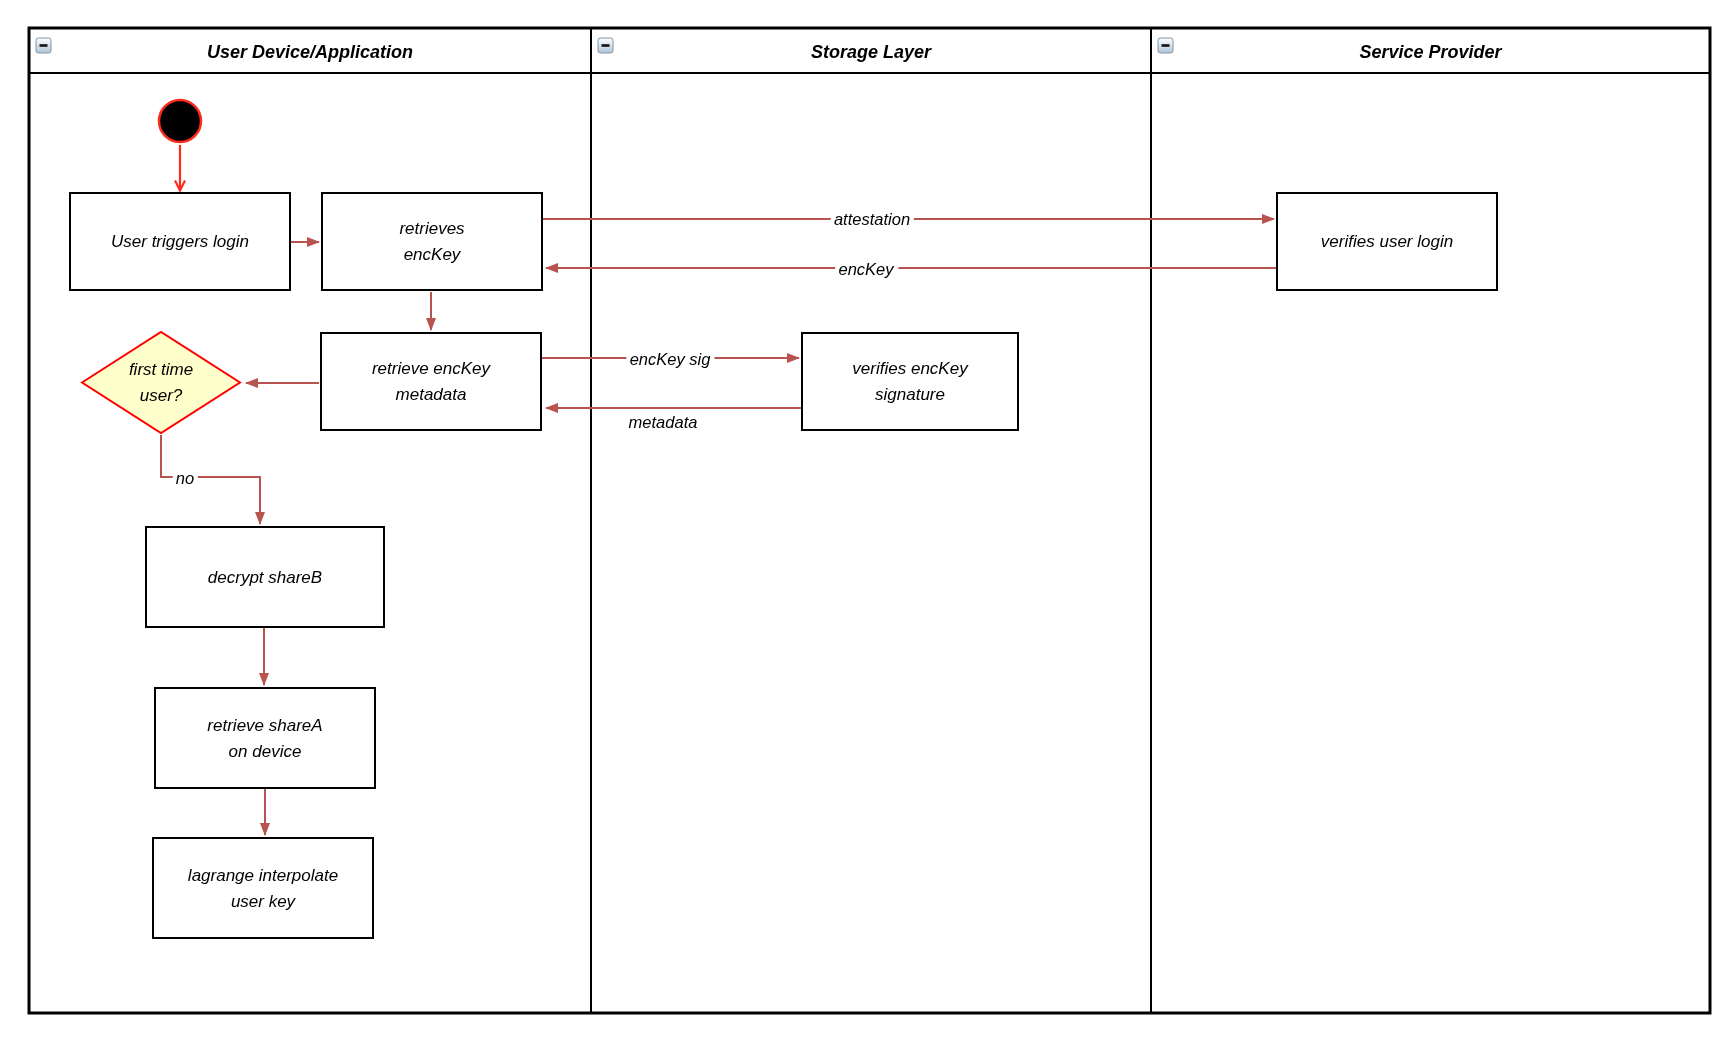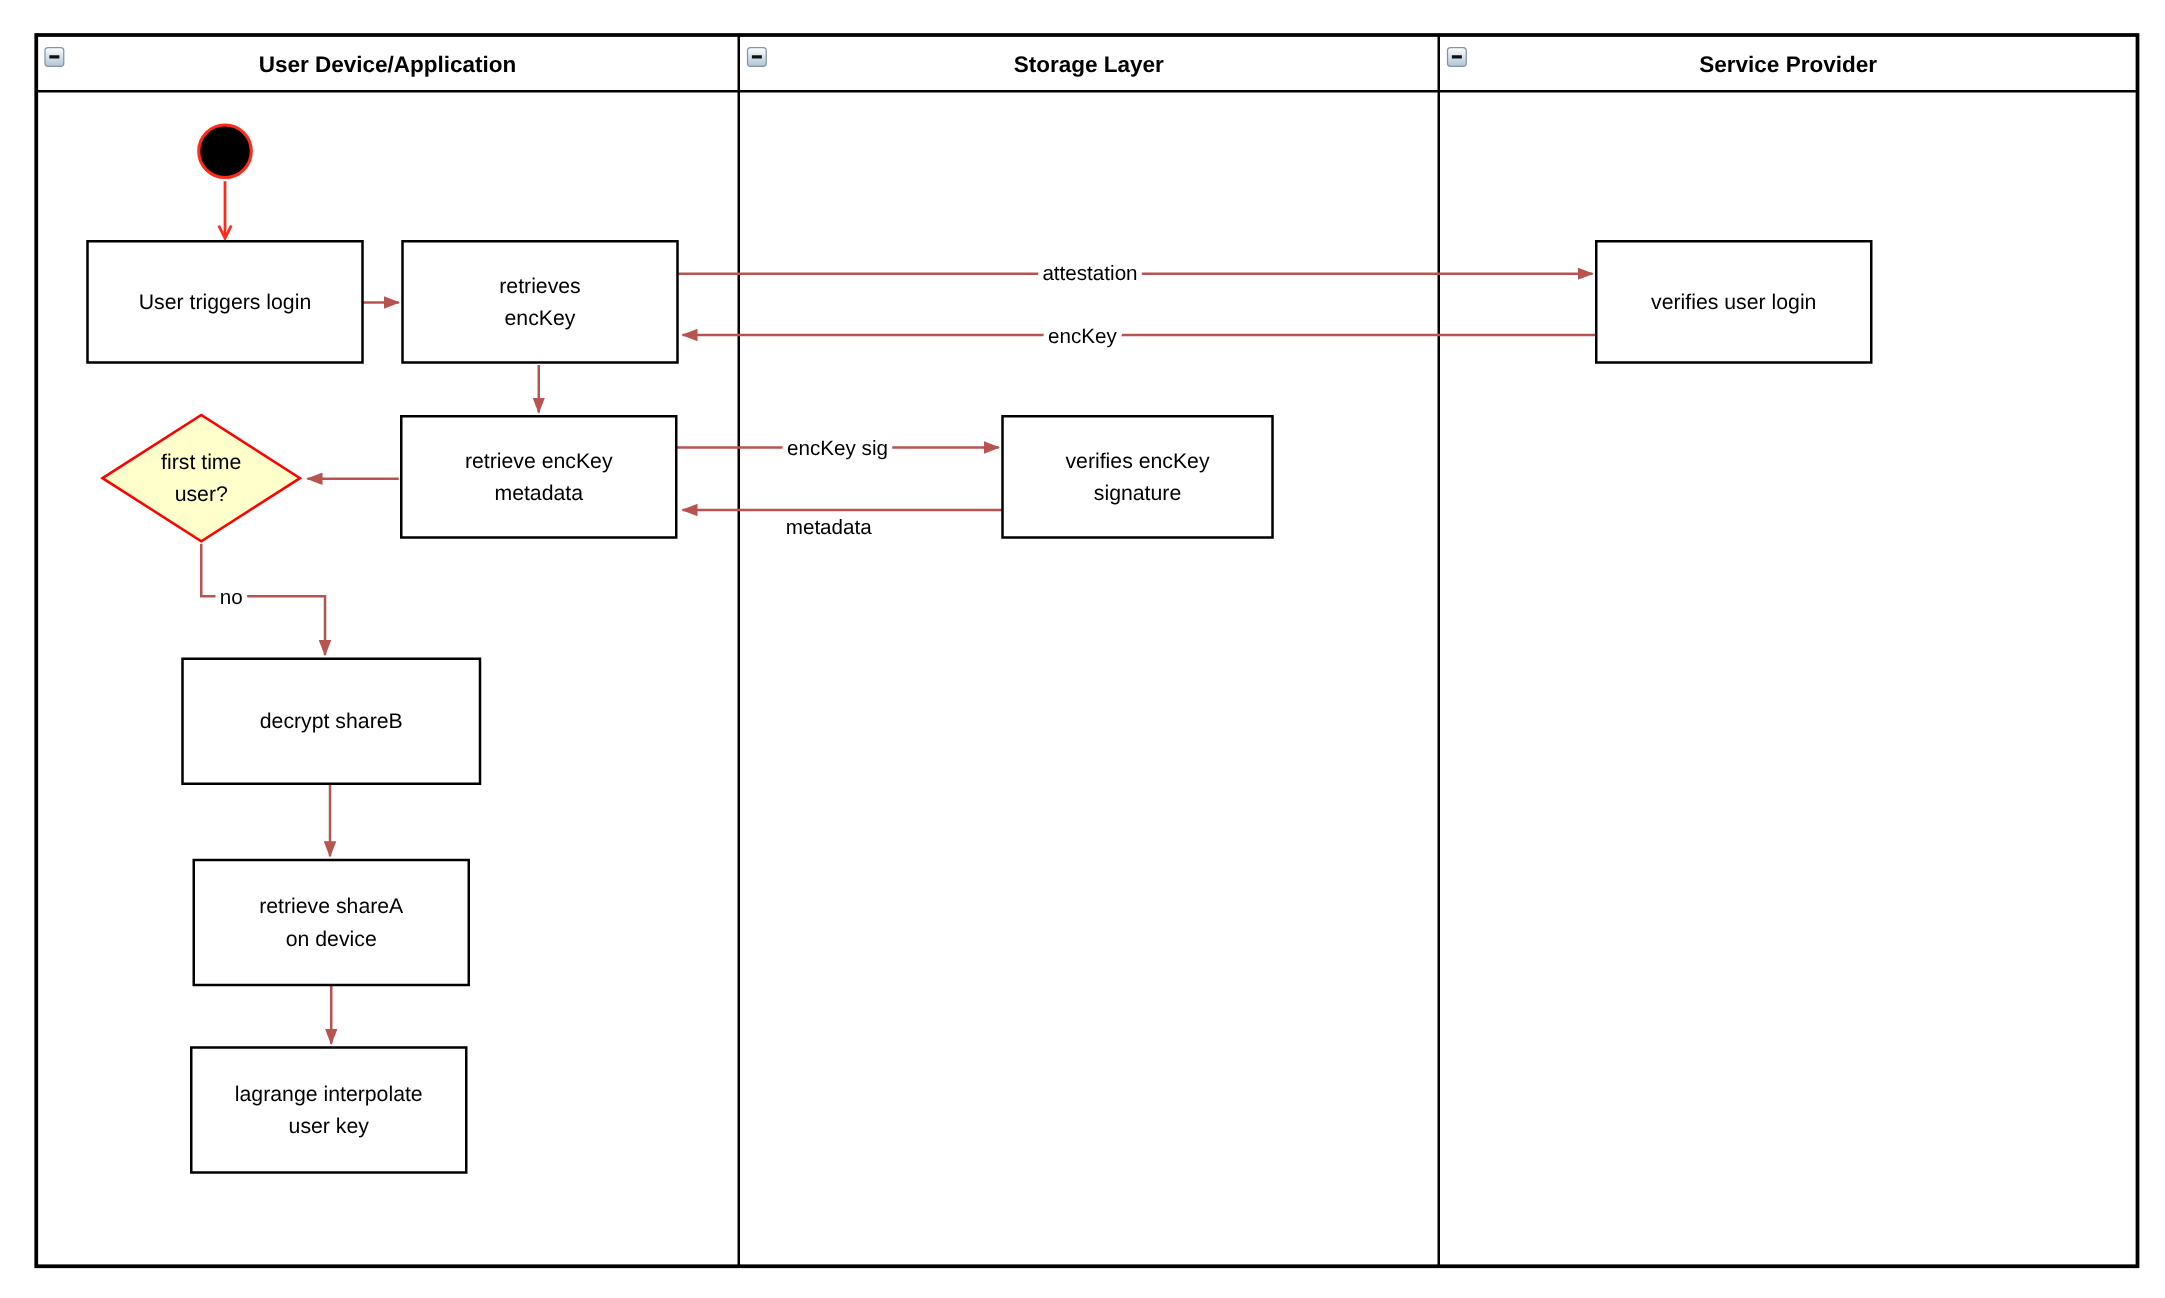--- a/index.html
+++ b/index.html
@@ -1,17 +1,17 @@
 <!DOCTYPE html>
 <html><head>
 <meta charset="utf-8">
 <style>
   html,body{margin:0;padding:0;background:#ffffff;}
   .canvas-wrap{width:1732px;height:1038px;background:#ffffff;position:relative;
-    font-family:"Liberation Sans","DejaVu Sans",sans-serif;}
+    font-family:"Liberation Sans","DejaVu Sans",sans-serif;font-style:italic;}
   svg{display:block;}
   text{font-family:"Liberation Sans","DejaVu Sans",sans-serif;}
   .lane-header{font-weight:bold;font-size:18px;}
   .node-label{font-size:17px;}
   .edge-label{font-size:16.5px;}
   .halo{paint-order:stroke;stroke:#ffffff;stroke-width:9px;stroke-linejoin:round;}
 </style>
 </head>
 <body>
 

